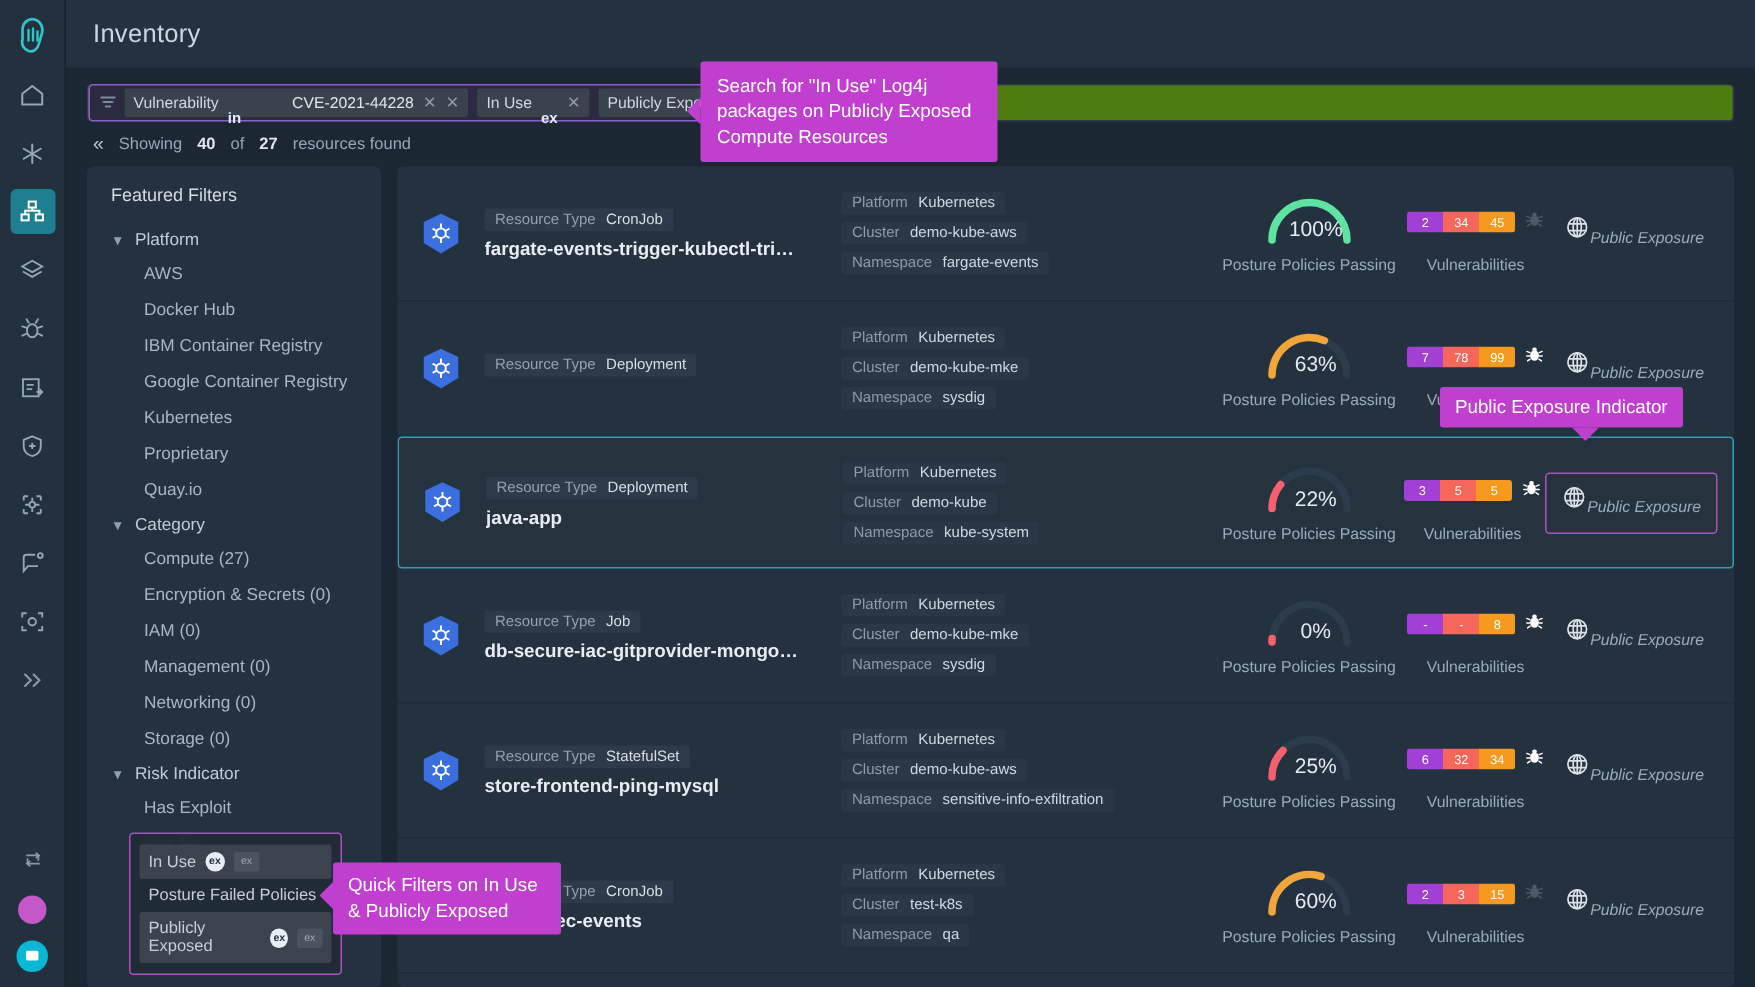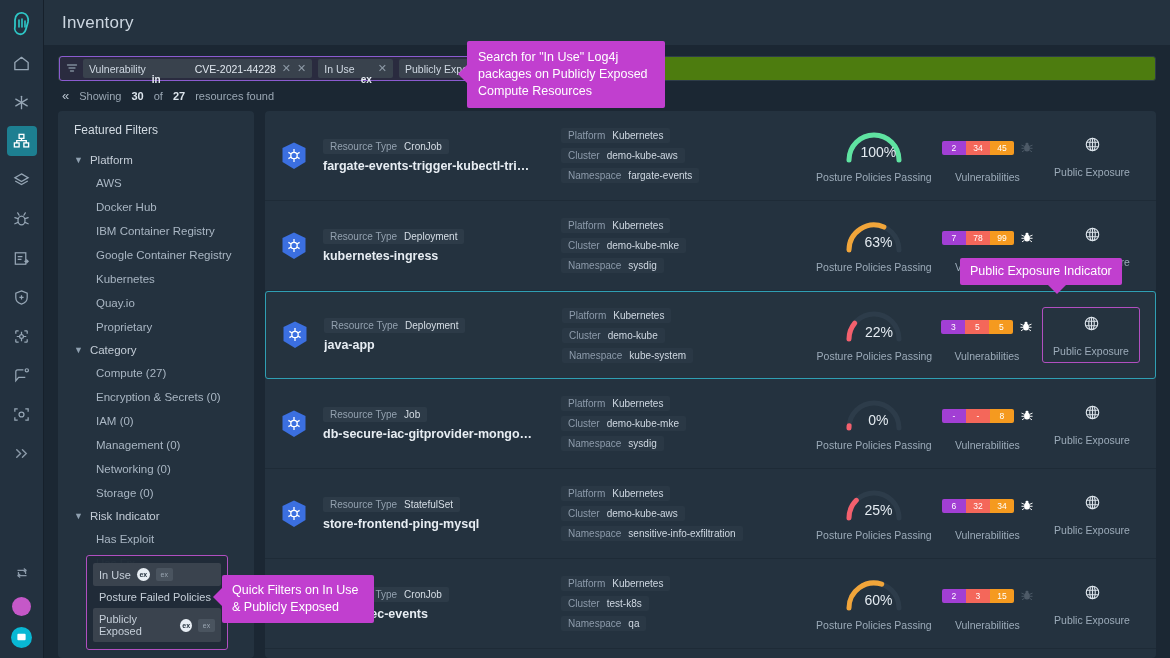--- a/index.html
+++ b/index.html
@@ -168,22 +168,22 @@
     display: flex; align-items: center; justify-content: center; padding: 0 3px;
   }
   .p-crit { background: #a23fd4; }
   .p-high { background: #f4675a; }
   .p-med  { background: #f59a1f; }
   .bug-on  { color: #ffffff; }
   .bug-off { color: #4d5a67; }
 
   .col-exp { flex: 0 0 108px; display: flex; flex-direction: column; align-items: center; }
   .expbox {
-    display: flex; flex-direction: column; align-items: center;
-    padding: 7px 10px 5px 10px; border-radius: 3px;
+    display: flex; flex-direction: row; align-items: center;
+    padding: 7px 10px 5px 10px; border-radius: 3px; font-style: italic;
   }
   .expbox.hl { border: 1px solid #b14fc0; }
   .globe { color: #dbe3ea; margin-bottom: 5px; }
 
   
   .cal {
     position: absolute; background: #c13fcf; color: #ffffff;
     font-size: 12.5px; line-height: 17px; padding: 8px 11px;
     border-radius: 2px; z-index: 40;
   }
@@ -358,42 +358,42 @@
             <span class="op">ex</span>
             <span class="x">✕</span>
           </div>
         </div>
       </div>
     </div>
 
     <div class="showing">
       <span class="collapse-ic">«</span>
       <span>Showing</span>
-      <b>30</b>
+      <b>40</b>
       <span>of</span>
       <b>27</b>
       <span>resources found</span>
     </div>
 
     <div class="body">
 
       <div class="filters">
         <div class="filters-title">Featured Filters</div>
 
         <div class="fgroup-head">
           <span class="caret">▼</span>
           <span>Platform</span>
         </div>
         <div class="fitem">AWS</div>
         <div class="fitem">Docker Hub</div>
         <div class="fitem">IBM Container Registry</div>
         <div class="fitem">Google Container Registry</div>
         <div class="fitem">Kubernetes</div>
+        <div class="fitem">Proprietary</div>
         <div class="fitem">Quay.io</div>
-        <div class="fitem">Proprietary</div>
 
         <div class="fgroup-head">
           <span class="caret">▼</span>
           <span>Category</span>
         </div>
         <div class="fitem">Compute (27)</div>
         <div class="fitem">Encryption &amp; Secrets (0)</div>
         <div class="fitem">IAM (0)</div>
         <div class="fitem">Management (0)</div>
         <div class="fitem">Networking (0)</div>
@@ -513,21 +513,20 @@
                     </g>
                   </svg>
                 </div>
                 <div class="col-name">
                   <div class="tagline">
                     <span class="tag">
                       <span>Resource Type</span>
                       <span class="tv">Deployment</span>
                     </span>
                   </div>
-                  <div class="rname">kubernetes-ingress</div>
                 </div>
                 <div class="col-meta">
                   <span class="mtag">
                     <span>Platform</span>
                     <span class="mv">Kubernetes</span>
                   </span>
                   <span class="mtag">
                     <span>Cluster</span>
                     <span class="mv">demo-kube-mke</span>
                   </span>

